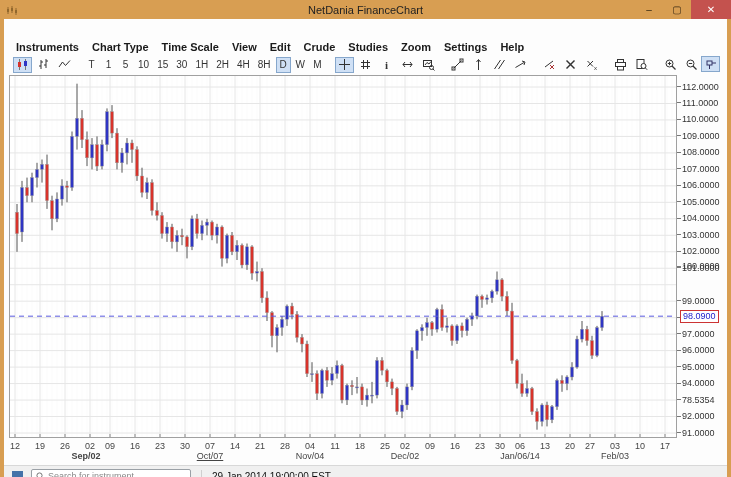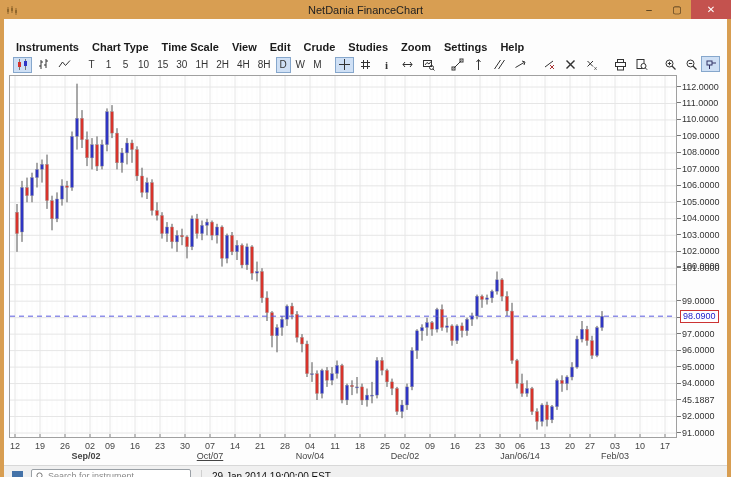--- a/index.html
+++ b/index.html
@@ -980,21 +980,21 @@
         <div class="ylab" style="top: 154.786px;">103.0000</div>
         <div class="ylab" style="top: 171.262px;">102.0000</div>
         <div class="ylab" style="top: 187.738px;">101.0000</div>
         <div class="ylab" style="top: 186px;">100.0000</div>
         <div class="ylab" style="top: 220.69px;">99.0000</div>
         <div class="ylab" style="top: 237.167px;">98.0000</div>
         <div class="ylab" style="top: 253.643px;">97.0000</div>
         <div class="ylab" style="top: 270.119px;">96.0000</div>
         <div class="ylab" style="top: 286.595px;">95.0000</div>
         <div class="ylab" style="top: 303.071px;">94.0000</div>
-        <div class="ylab" style="top: 319.548px;">45.1887</div>
+        <div class="ylab" style="top: 319.548px;">78.5354</div>
         <div class="ylab" style="top: 336.024px;">92.0000</div>
         <div class="ylab" style="top: 352.5px;">91.0000</div>
         <div class="price-tag" style="top: 234.684px;">98.0900</div>
       </div>
   </div>
 
   <div class="xaxis" id="xaxis">
       <div class="xlab" style="left: 0px;">12</div>
       <div class="xlab" style="left: 25px;">19</div>
       <div class="xlab" style="left: 50px;">26</div>

